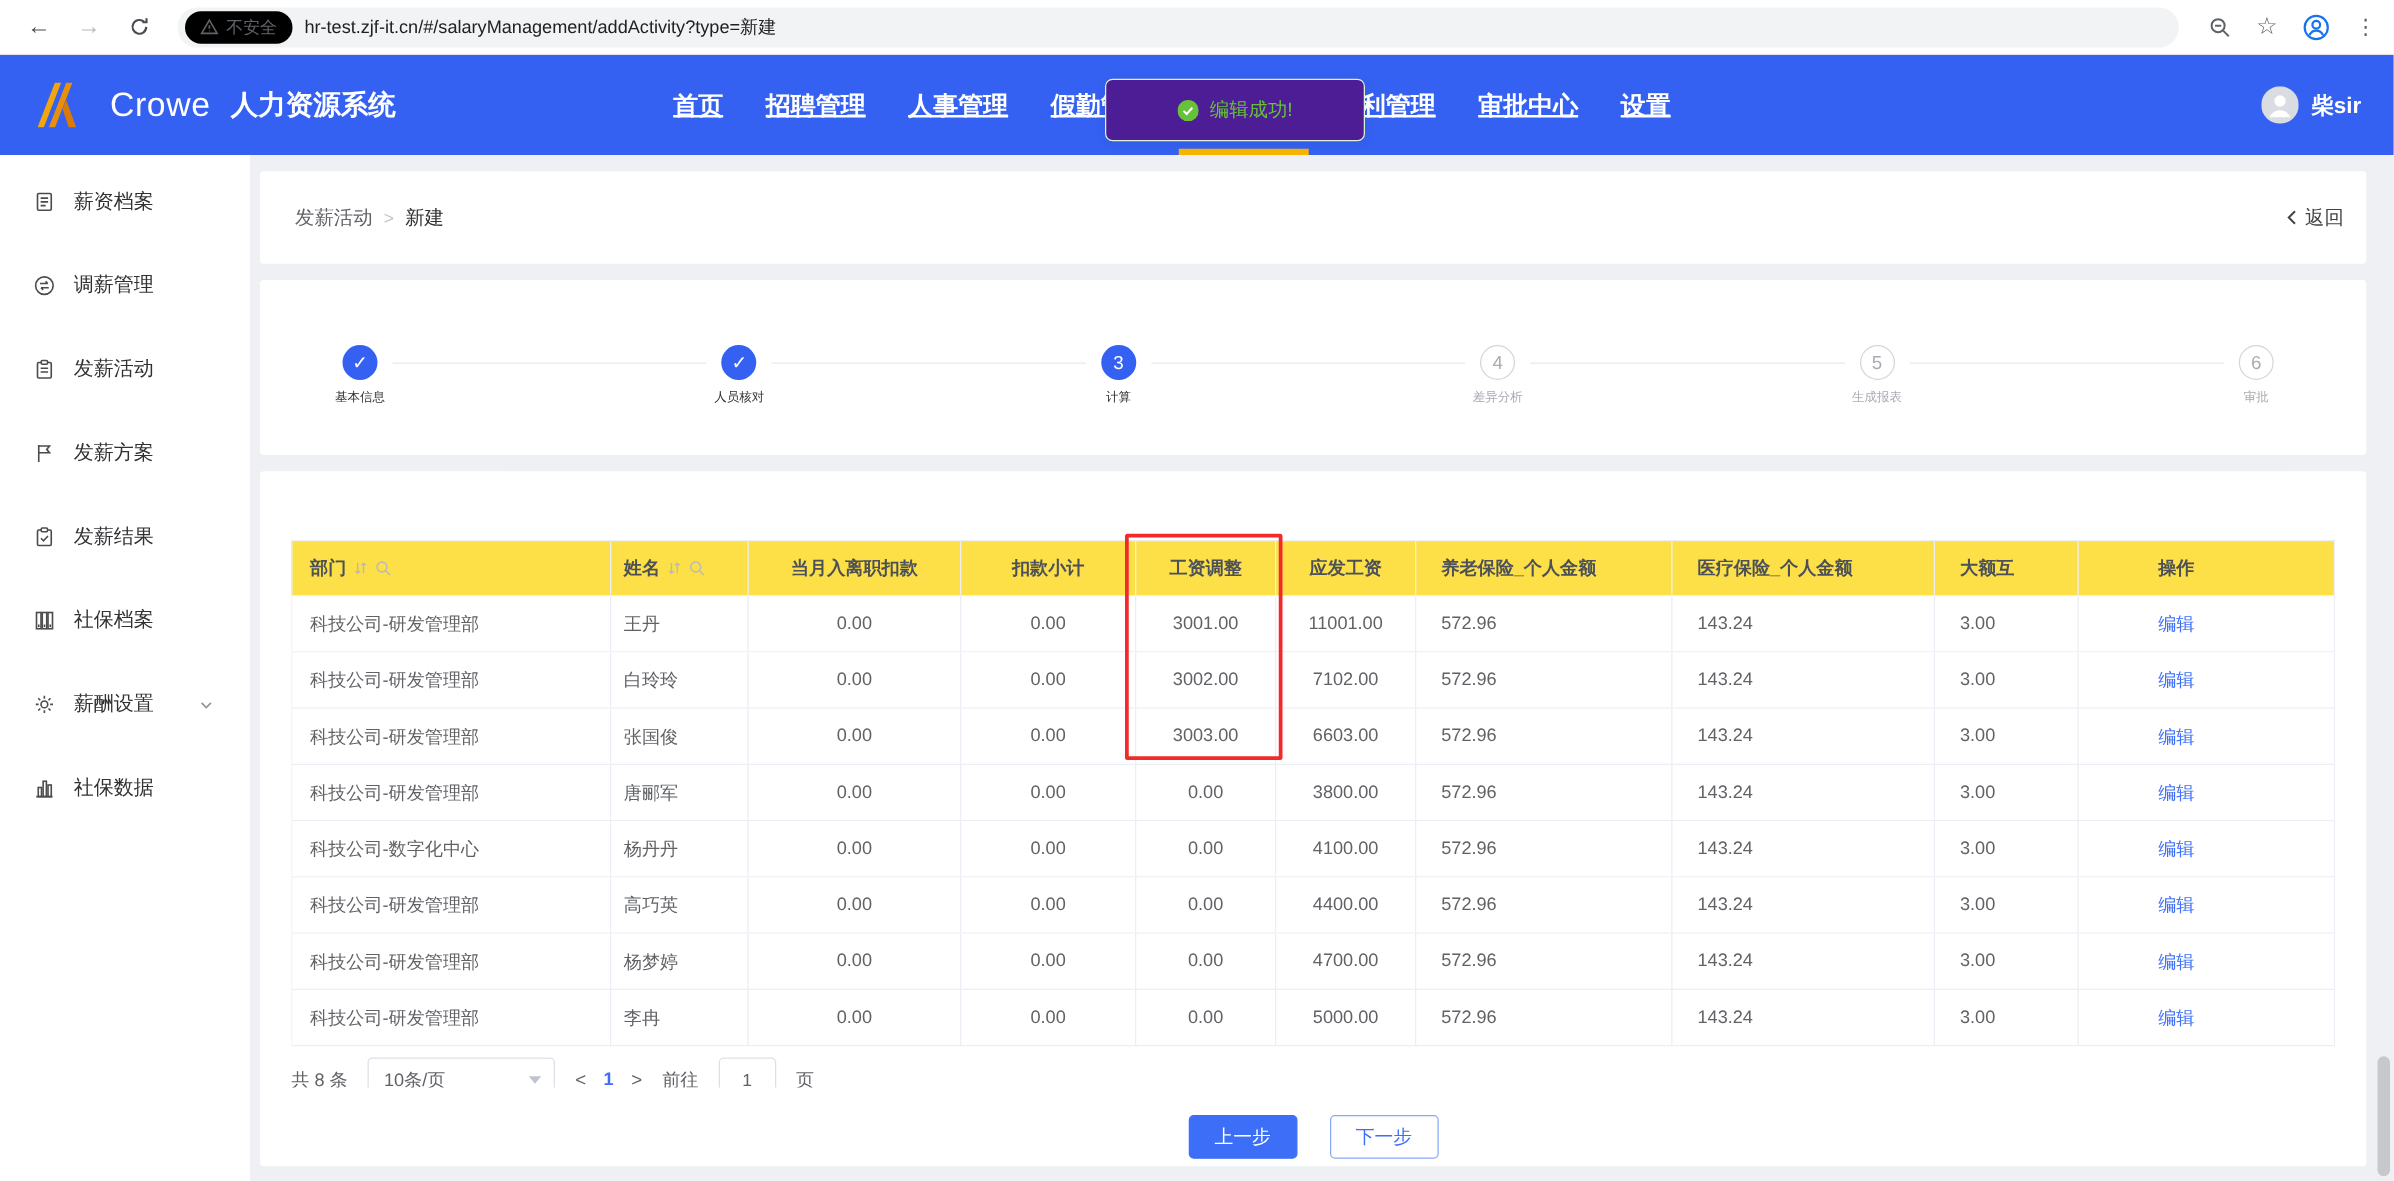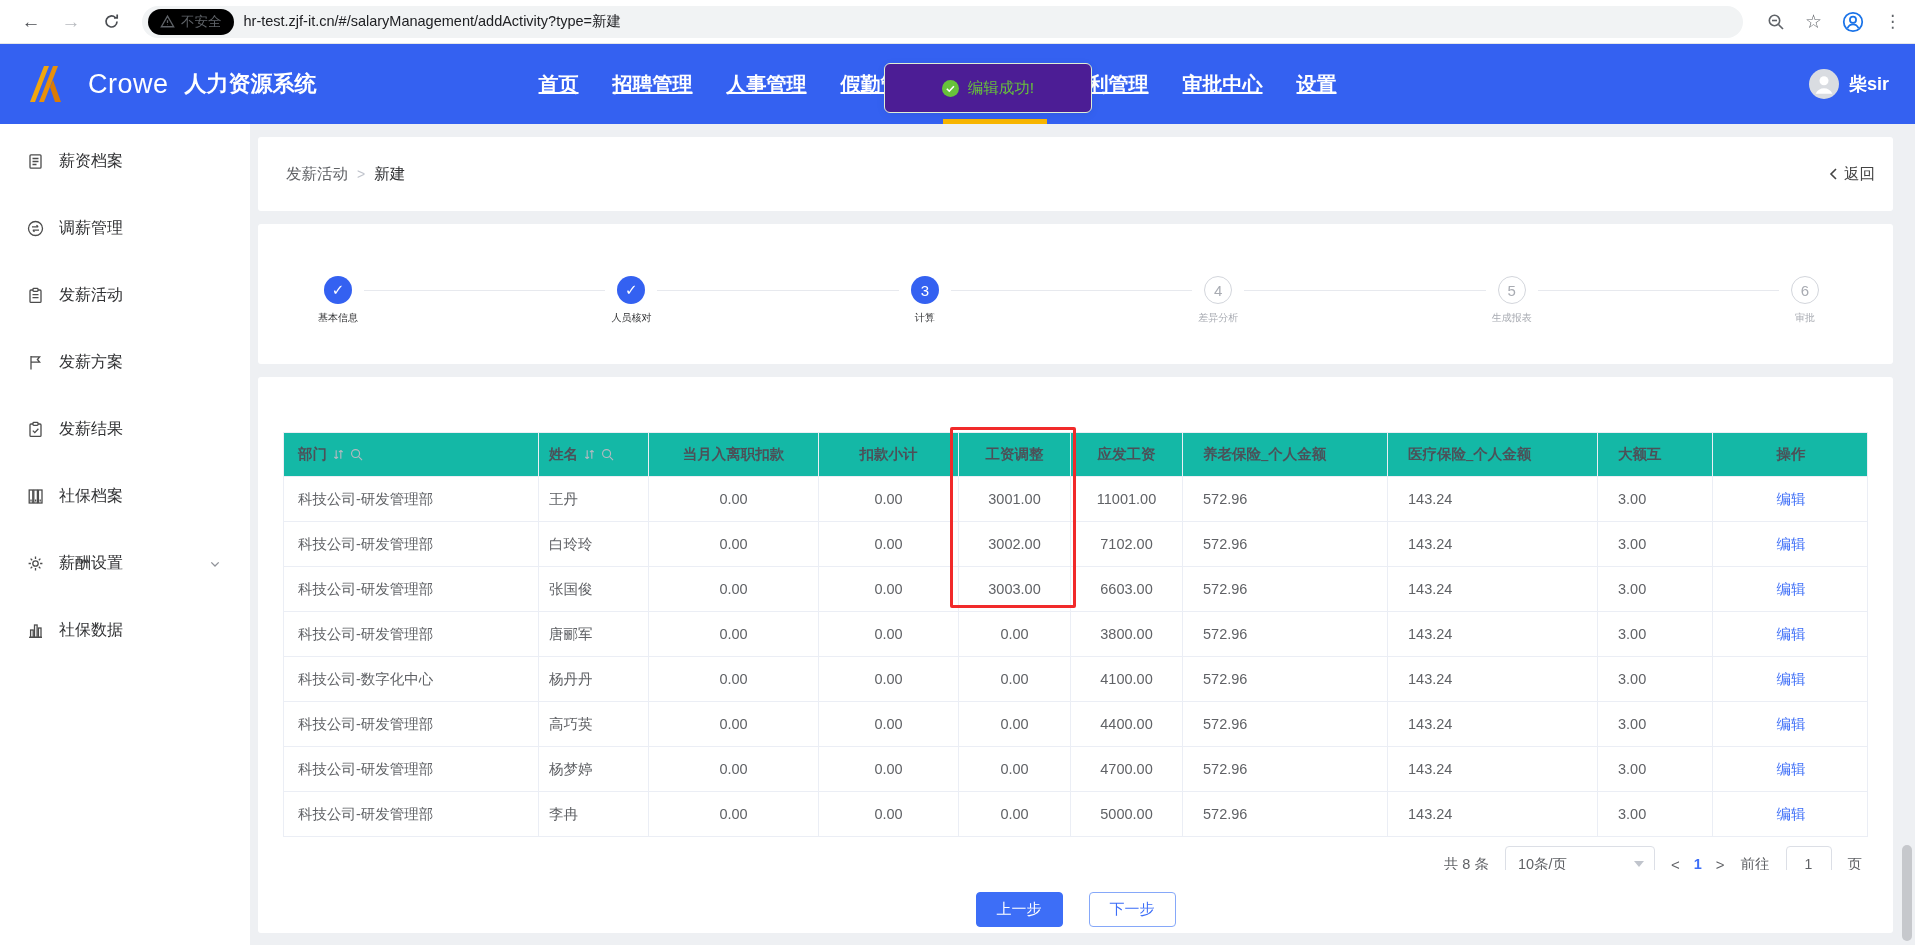--- a/index.html
+++ b/index.html
@@ -28,21 +28,21 @@
   .nav-item { display:flex; align-items:center; color:#fff; font-size:20px; font-weight:600; position:relative; cursor:pointer; white-space:nowrap;text-decoration:underline; }
   .nav-item.active::after { content:""; position:absolute; left:-12px; right:-12px; bottom:0; height:5px; background:#f7b500; }
   .user-box { margin-left:auto; display:flex; align-items:center; gap:10px; }
   .user-name { color:#fff; font-size:18px; font-weight:700; }
 
   .toast { position:absolute; left:872px; top:19px; width:208px; height:50px; background:#4c1d95; border:1px solid #dff0d5; border-radius:6px; display:flex; align-items:center; justify-content:center; gap:9px; z-index:60; box-shadow:0 2px 10px rgba(0,0,0,.06);margin-left:12px; }
   .toast-text { color:#67c23a; font-size:15.5px; }
 
   
   .app-body { display:flex; height:821px; }
-  .sidebar { width:250px; background:#fff; padding-top:4px; flex-shrink:0; }
+  .sidebar { width:200px; background:#fff; padding-top:4px; flex-shrink:0; }
   .side-item { height:67px; display:flex; align-items:center; padding:0 28px 0 27px; gap:15px; font-size:16px; color:#303133; cursor:pointer; }
   .side-item .grow { flex:1; }
   .content { flex:1; padding:13px 22px 12px 8px; display:flex; flex-direction:column; gap:13px; min-width:0; }
   .card { background:#fff; border-radius:3px; }
 
   
   .crumb-card { height:74px; display:flex; align-items:center; padding:0 18px 0 28px; }
   .crumb { display:flex; align-items:center; gap:9px; font-size:15.5px; }
   .crumb .c1 { color:#606266; cursor:pointer; }
   .crumb .sep { color:#c0c4cc; font-size:14px; }
@@ -59,21 +59,21 @@
   .step.done .step-circle, .step.active .step-circle { background:#3461f1; color:#fff; border:none; }
   .step.pending .step-circle { background:#fff; border:1px solid #d3d6dc; color:#a8abb2; }
   .step-label { position:absolute; top:35px; left:50%; transform:translateX(-50%); white-space:nowrap; font-size:10px; color:#303133; }
   .step.pending .step-label { color:#a8abb2; }
   .step-line { flex:1; height:1px; background:#e7e9ee; margin:14px 12px 0; }
 
   
   .table-card { flex:1; padding:55px 25px 0; position:relative; }
   .table-viewport { height:438px; overflow:hidden; }
   .grid-row { display:grid; grid-template-columns:255px 110px 170px 140px 112px 112px 205px 210px 115px 156px; }
-  .thead { background:#14b8a6; border:1px solid #ebeef5;font-family:Liberation Serif, serif; }
+  .thead { background:#fde047; border:1px solid #ebeef5; }
   .th { height:43px; display:flex; align-items:center; font-size:14.5px; font-weight:700; color:#4c5058; border-right:1px solid #ebeef5; gap:5px; }
   .th:last-child { border-right:none; }
   .tbody { border-left:1px solid #ebeef5; border-right:1px solid #ebeef5; }
   .tr { border-bottom:1px solid #ebeef5; background:#fff; }
   .td { height:44px; display:flex; align-items:center; font-size:14.5px; color:#606266; border-right:1px solid #ebeef5; }
   .td:last-child { border-right:none; }
   .th:nth-child(1), .td:nth-child(1) { padding-left:14px; }
   .th:nth-child(2), .td:nth-child(2) { padding-left:10px; }
   .th:nth-child(3), .td:nth-child(3),
   .th:nth-child(4), .td:nth-child(4),
@@ -81,21 +81,21 @@
   .th:nth-child(6), .td:nth-child(6),
   .th:nth-child(10), .td:nth-child(10) { justify-content:center; }
   .th:nth-child(7), .td:nth-child(7),
   .th:nth-child(8), .td:nth-child(8),
   .th:nth-child(9), .td:nth-child(9) { padding-left:20px; }
   .edit-link { color:#3d6ef7; cursor:pointer; font-size:14.5px; }
 
   .highlight-box { position:absolute; left:692px; top:50px; width:126px; height:181px; border:3px solid #f12a2a; border-radius:2px; pointer-events:none; z-index:10; }
 
   
-  .pagination { display:flex; align-items:center; justify-content:flex-end; gap:16px; margin-top:6px; height:42px; font-size:14.5px; color:#606266; padding-right:6px; }
+  .pagination { display:flex; align-items:center; justify-content:flex-start; gap:16px; margin-top:6px; height:42px; font-size:14.5px; color:#606266; padding-right:6px; }
   .page-size { width:150px; height:36px; border:1px solid #dcdfe6; border-radius:4px; display:flex; align-items:center; padding:0 10px 0 12px; color:#606266; cursor:pointer; }
   .page-size .caret { margin-left:auto; width:0; height:0; border-left:5px solid transparent; border-right:5px solid transparent; border-top:6px solid #c0c4cc; }
   .pager { display:flex; align-items:center; gap:14px; }
   .pg-arrow { color:#606266; font-size:15px; cursor:pointer; }
   .pg-num { color:#3d6ef7; font-weight:700; cursor:pointer; }
   .goto-box { width:46px; height:36px; border:1px solid #dcdfe6; border-radius:4px; text-align:center; font-size:14px; color:#606266; font-family:inherit; }
 
   
   .footer-btns { display:flex; justify-content:center; gap:26px; margin-top:22px; }
   .btn { height:35px; padding:0 20px; border-radius:4px; font-size:15px; display:flex; align-items:center; cursor:pointer; font-family:inherit; }

